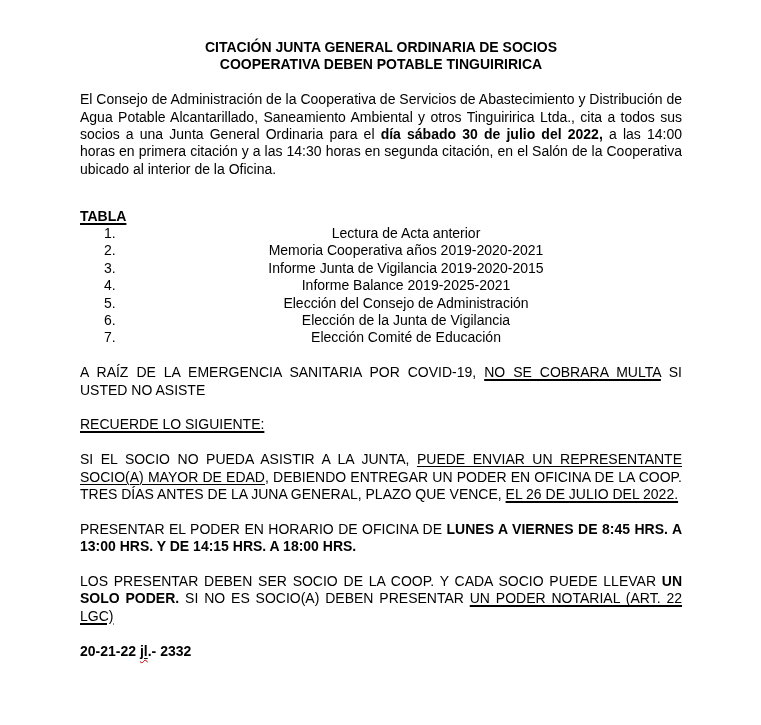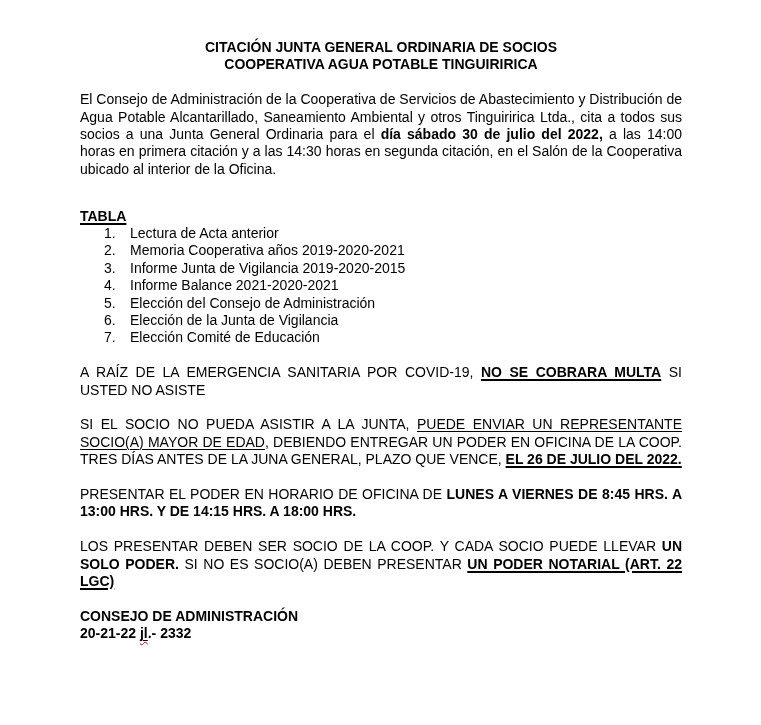--- a/index.html
+++ b/index.html
@@ -27,21 +27,21 @@
     margin: 0 0 17.4px 0;
     text-align: justify;
   }
   .b { font-weight: bold; }
   .u {
     text-decoration: underline;
     text-decoration-thickness: 1.4px;
     text-underline-offset: 2px;
   }
   .bu {
-    font-weight: bold;
+    font-weight: normal;
     text-decoration: underline;
     text-decoration-thickness: 1.6px;
     text-underline-offset: 2px;
   }
   .section-heading {
     font-weight: bold;
     text-decoration: underline;
     text-decoration-thickness: 1.6px;
     text-underline-offset: 2px;
     margin: 12px 0 0 0;
@@ -54,42 +54,42 @@
   .agenda-item {
     display: flex;
     margin: 0;
   }
   .agenda-num {
     flex: 0 0 auto;
     width: 26px;
     margin-left: 24px;
     text-align: left;
   }
-  .agenda-text { flex: 1 1 auto; }
+  .agenda-text { flex: 1 1 auto; text-align: center; }
   .signature { margin: 0; }
   .sig-line { font-weight: bold; }
   .spellcheck {
     text-decoration: underline wavy #c00000 1px;
     text-underline-offset: 3px;
     text-align: right;
   }
   .spellcheck .inner-u {
     text-decoration: underline;
     text-decoration-thickness: 1.4px;
     text-underline-offset: 2px;
   }
 </style>
 </head>
 <body>
 
 <div class="page">
 
   <div class="doc-title">
     <div>CITACIÓN JUNTA GENERAL ORDINARIA DE SOCIOS</div>
-    <div>COOPERATIVA AGUA POTABLE TINGUIRIRICA</div>
+    <div>COOPERATIVA DEBEN POTABLE TINGUIRIRICA</div>
   </div>
 
   <p class="para"><span>El Consejo de Administración de la Cooperativa de Servicios de Abastecimiento y Distribución de Agua Potable Alcantarillado, Saneamiento Ambiental y otros Tinguiririca Ltda., cita a todos sus socios a una Junta General Ordinaria para el </span><span class="b">día sábado 30 de julio del 2022,</span><span> a las 14:00 horas en primera citación y a las 14:30 horas en segunda citación, en el Salón de la Cooperativa ubicado al interior de la Oficina.</span></p>
 
   <div class="agenda-block">
     <div class="section-heading" style="display:inline-block">TABLA</div>
     <ul class="agenda-list">
       <li class="agenda-item">
           <span class="agenda-num">1.</span>
           <span class="agenda-text">Lectura de Acta anterior</span>
@@ -97,44 +97,44 @@
       <li class="agenda-item">
           <span class="agenda-num">2.</span>
           <span class="agenda-text">Memoria Cooperativa años 2019-2020-2021</span>
         </li>
       <li class="agenda-item">
           <span class="agenda-num">3.</span>
           <span class="agenda-text">Informe Junta de Vigilancia 2019-2020-2015</span>
         </li>
       <li class="agenda-item">
           <span class="agenda-num">4.</span>
-          <span class="agenda-text">Informe Balance 2021-2020-2021</span>
+          <span class="agenda-text">Informe Balance 2019-2025-2021</span>
         </li>
       <li class="agenda-item">
           <span class="agenda-num">5.</span>
           <span class="agenda-text">Elección del Consejo de Administración</span>
         </li>
       <li class="agenda-item">
           <span class="agenda-num">6.</span>
           <span class="agenda-text">Elección de la Junta de Vigilancia</span>
         </li>
       <li class="agenda-item">
           <span class="agenda-num">7.</span>
           <span class="agenda-text">Elección Comité de Educación</span>
         </li>
     </ul>
   </div>
 
   <p class="para"><span>A RAÍZ DE LA EMERGENCIA SANITARIA POR COVID-19, </span><span class="bu">NO SE COBRARA MULTA</span><span> SI USTED NO ASISTE</span></p>
 
+  <p class="para"><span class="bu">RECUERDE LO SIGUIENTE:</span></p>
 
   <p class="para"><span>SI EL SOCIO NO PUEDA ASISTIR A LA JUNTA, </span><span class="u">PUEDE ENVIAR UN REPRESENTANTE SOCIO(A) MAYOR DE EDAD</span><span>, DEBIENDO ENTREGAR UN PODER EN OFICINA DE LA COOP. TRES DÍAS ANTES DE LA JUNA GENERAL, PLAZO QUE VENCE, </span><span class="bu">EL 26 DE JULIO DEL 2022.</span></p>
 
   <p class="para"><span>PRESENTAR EL PODER EN HORARIO DE OFICINA DE </span><span class="b">LUNES A VIERNES DE 8:45 HRS. A 13:00 HRS. Y DE 14:15 HRS. A 18:00 HRS.</span></p>
 
   <p class="para"><span>LOS PRESENTAR DEBEN SER SOCIO DE LA COOP. Y CADA SOCIO PUEDE LLEVAR </span><span class="b">UN SOLO PODER.</span><span> SI NO ES SOCIO(A) DEBEN PRESENTAR </span><span class="bu">UN PODER NOTARIAL (ART. 22 LGC)</span></p>
 
   <div class="signature">
-    <div class="sig-line">CONSEJO DE ADMINISTRACIÓN</div>
     <div class="sig-line"><span>20-21-22 </span><span class="spellcheck"><span class="inner-u">jl</span></span><span>.- 2332</span></div>
   </div>
 
 </div>
 
 </body></html>

